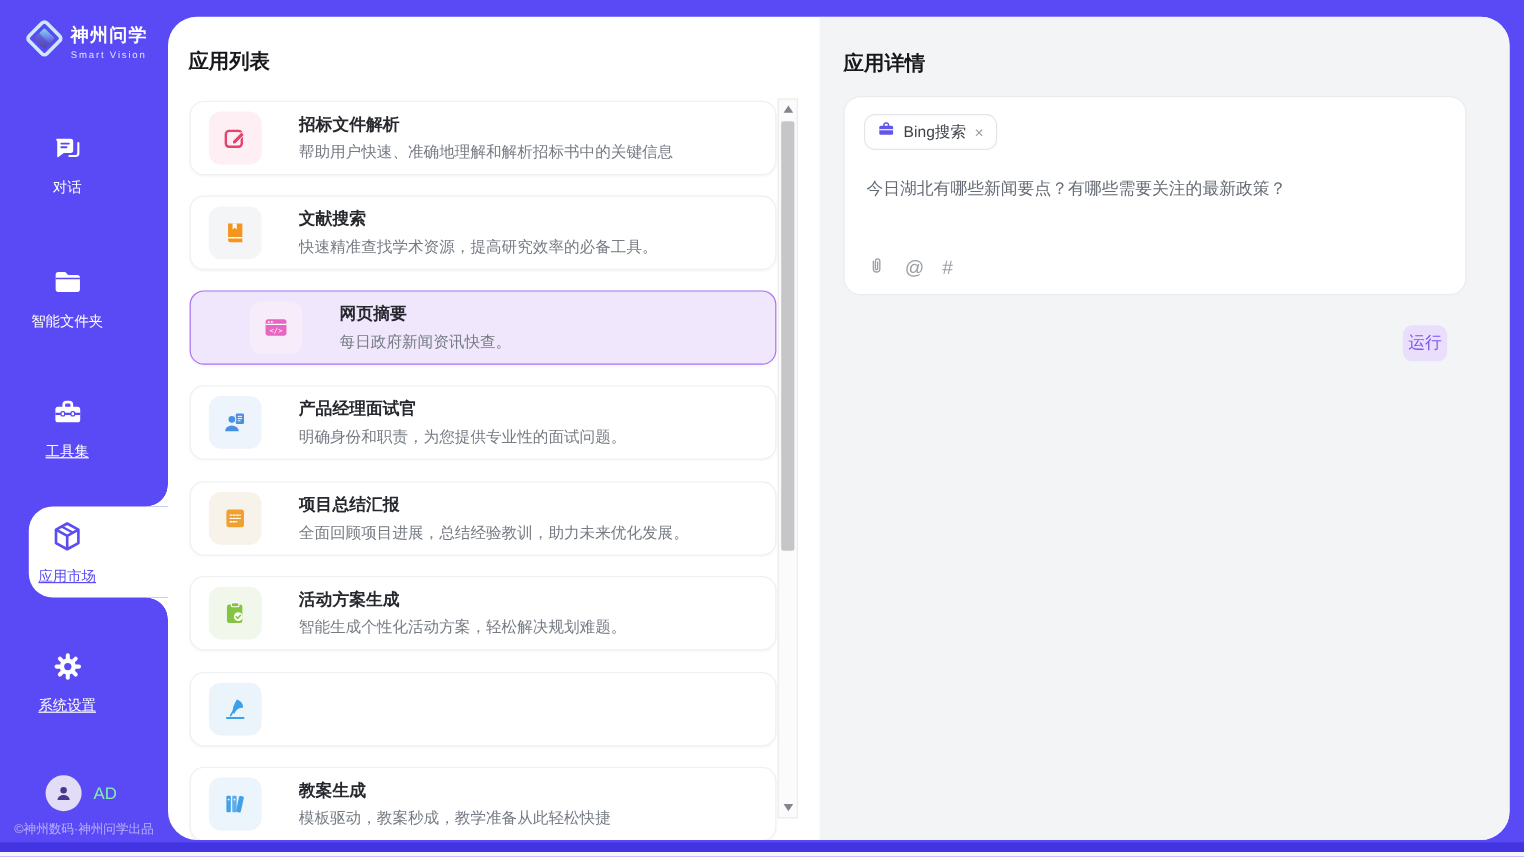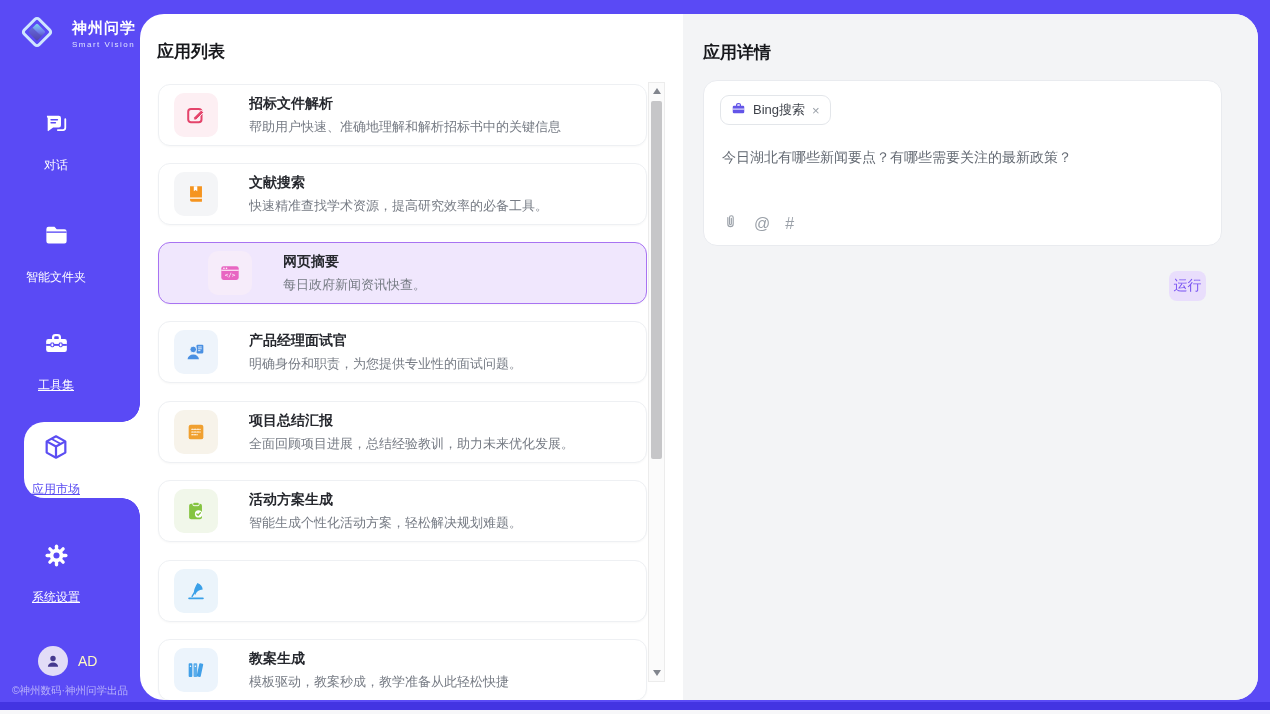--- a/index.html
+++ b/index.html
@@ -1,34 +1,34 @@
 <!DOCTYPE html>
 <html><head>
 <meta charset="utf-8">
 <style>
   * { margin:0; padding:0; box-sizing:border-box; }
   html,body { width:1270px; height:714px; overflow:hidden; }
   body { font-family:"Liberation Sans","DejaVu Sans",sans-serif; background:#5a4af5; position:relative; }
 
   
   .sidebar { position:absolute; left:0; top:0; width:140px; height:714px; }
-  .logo { position:absolute; left:18px; top:13px; display:flex; align-items:center; gap:16px; }
+  .logo { position:absolute; left:18px; top:13px; display:flex; align-items:center; gap:3px; }
   .logo-name { color:#fff; font-size:15px; font-weight:bold; letter-spacing:1px; }
   .logo-sub { color:#dfe4ff; font-size:8px; letter-spacing:1.5px; margin-top:2px; }
-  .nav-item { position:absolute; left:0; width:112px; display:flex; flex-direction:column; align-items:center; gap:16px; cursor:pointer; }
+  .nav-item { position:absolute; left:0; width:112px; display:flex; flex-direction:column; align-items:center; gap:6px; cursor:pointer; }
   .nav-label { color:#ffffff; font-size:12px; }
   .nav-label.u { text-decoration:underline; }
   .nav-item.active .nav-label { color:#5b4df2; }
   .active-bubble { position:absolute; left:24px; top:422px; width:116px; height:76px; background:#ffffff; border-radius:20px 0 0 20px; }
   .fillet { position:absolute; left:122px; width:18px; height:18px; }
   .fillet-top { top:404px; background:radial-gradient(circle 18px at 0 0, #5a4af5 0 17.5px, #ffffff 18px); }
   .fillet-bottom { top:498px; background:radial-gradient(circle 18px at 0 100%, #5a4af5 0 17.5px, #ffffff 18px); }
   .user-row { position:absolute; left:0; top:646px; width:140px; display:flex; align-items:center; }
   .avatar { width:30px; height:30px; border-radius:50%; background:#e2dcf7; margin-left:38px; display:flex; align-items:center; justify-content:center; }
-  .user-name { color:#fef9c3; font-size:14px; margin-left:10px; }
+  .user-name { color:#86efac; font-size:14px; margin-left:10px; }
   .copyright { position:absolute; left:0; top:684px; width:140px; text-align:center; color:rgba(255,255,255,0.55); font-size:10.5px; white-space:nowrap; }
 
   
   .panel { position:absolute; left:140px; top:14px; width:1118px; height:686px; background:#ffffff; border-radius:24px; overflow:hidden; }
   .detail-col { position:absolute; left:543px; top:0; width:575px; height:686px; background:#f3f4f6; }
   .col-title { position:absolute; font-size:17px; font-weight:bold; color:#17181c; }
 
   
   .app-card { position:absolute; left:18px; width:489px; height:62px; background:#fff; border:1px solid #eef0f3; border-radius:12px; box-shadow:0 1px 2px rgba(20,20,40,0.03); display:flex; align-items:center; cursor:pointer; }
   .app-card.selected { background:#f0e7fd; border:1.5px solid #a873f2;padding-left:34px; }

